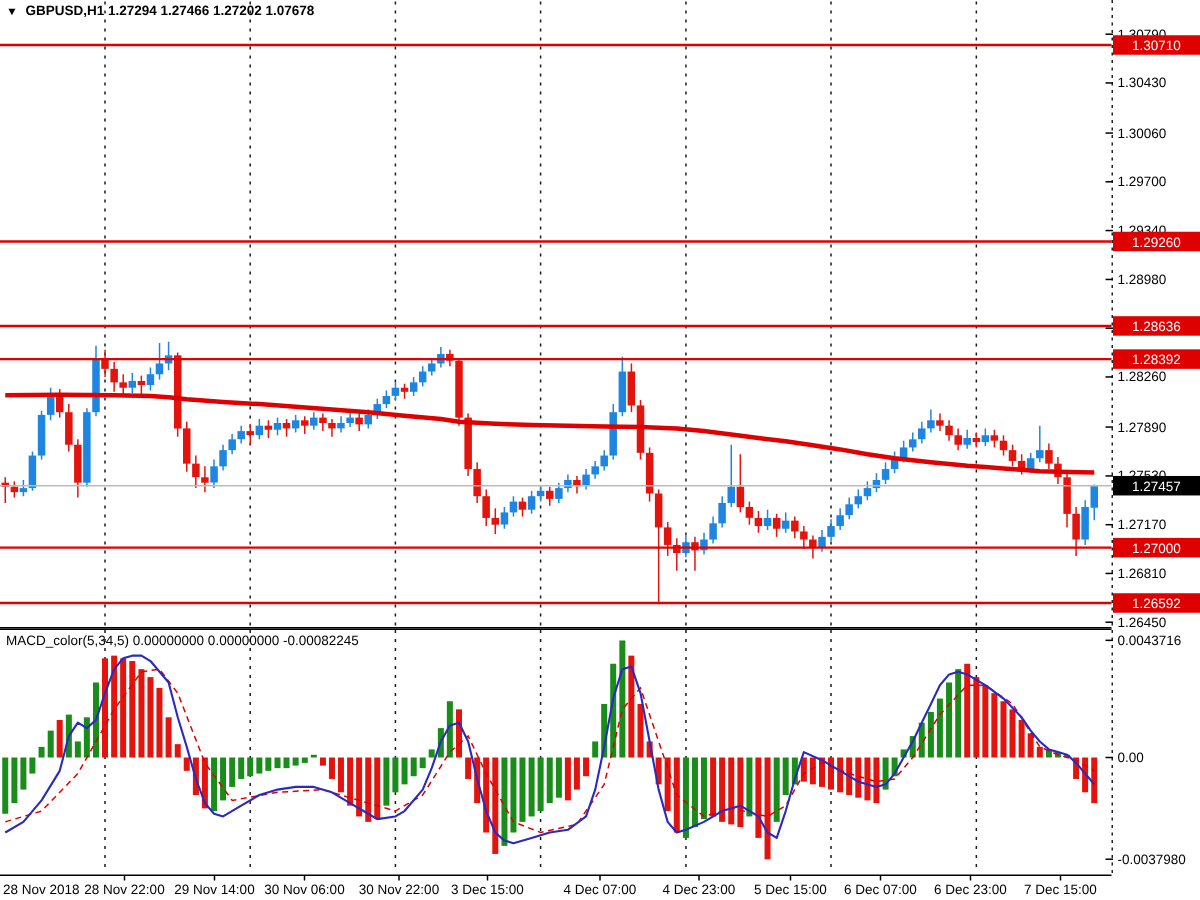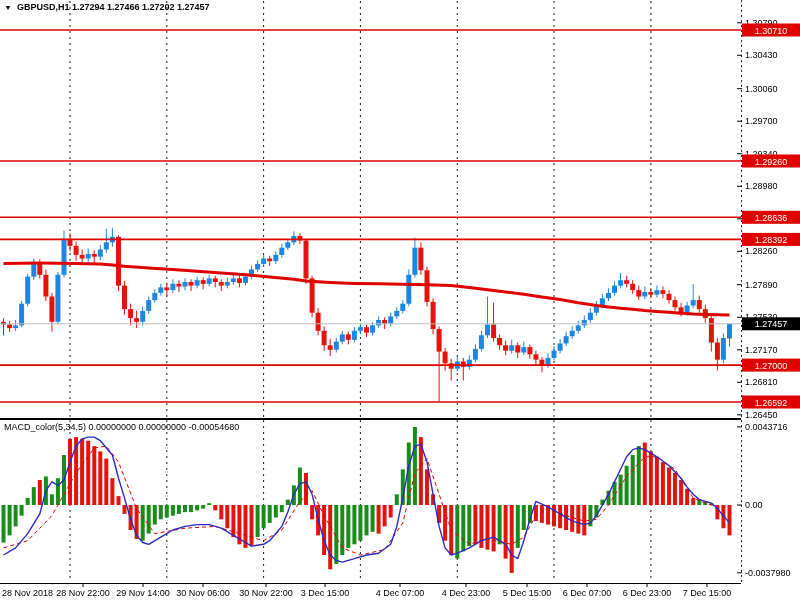--- a/index.html
+++ b/index.html
@@ -7,23 +7,23 @@
        font-family:"Liberation Sans",sans-serif;}
   #chart-svg{position:absolute;left:0;top:0;}
   .legend{position:absolute;font-size:9px;color:#000;white-space:pre;z-index:5;}
   #main-legend{left:4px;top:2px;font-weight:bold;}
   #macd-legend{left:4px;top:422px;font-weight:normal;}
   #symbol-dropdown-arrow{font-size:8px;margin-right:5px;display:inline-block;transform:scaleY(.9);}
 </style>
 </head>
 <body>
 
-<div id="main-legend" class="legend"><span id="symbol-dropdown-arrow">▼</span><span>GBPUSD,H1</span><span>&nbsp;<span>1.27294 1.27466 1.27202 1.27457</span></span></div>
+<div id="main-legend" class="legend"><span id="symbol-dropdown-arrow">▼</span><span>GBPUSD,H1</span><span>&nbsp;<span>1.27294 1.27466 1.27202 1.07678</span></span></div>
 
-<div id="macd-legend" class="legend">MACD_color(5,34,5) 0.00000000 0.00000000 -0.00054680</div>
+<div id="macd-legend" class="legend">MACD_color(5,34,5) 0.00000000 0.00000000 -0.00082245</div>
 
 <svg id="chart-svg" width="800" height="600" xmlns="http://www.w3.org/2000/svg">
     <line x1="70.0" y1="1" x2="70.0" y2="417" stroke="#1A1A1A" stroke-width="1" stroke-dasharray="2,4"></line>
     <line x1="70.0" y1="420" x2="70.0" y2="582" stroke="#1A1A1A" stroke-width="1" stroke-dasharray="2,4"></line>
     <line x1="166.8" y1="1" x2="166.8" y2="417" stroke="#1A1A1A" stroke-width="1" stroke-dasharray="2,4"></line>
     <line x1="166.8" y1="420" x2="166.8" y2="582" stroke="#1A1A1A" stroke-width="1" stroke-dasharray="2,4"></line>
     <line x1="263.6" y1="1" x2="263.6" y2="417" stroke="#1A1A1A" stroke-width="1" stroke-dasharray="2,4"></line>
     <line x1="263.6" y1="420" x2="263.6" y2="582" stroke="#1A1A1A" stroke-width="1" stroke-dasharray="2,4"></line>
     <line x1="360.4" y1="1" x2="360.4" y2="417" stroke="#1A1A1A" stroke-width="1" stroke-dasharray="2,4"></line>
     <line x1="360.4" y1="420" x2="360.4" y2="582" stroke="#1A1A1A" stroke-width="1" stroke-dasharray="2,4"></line>

